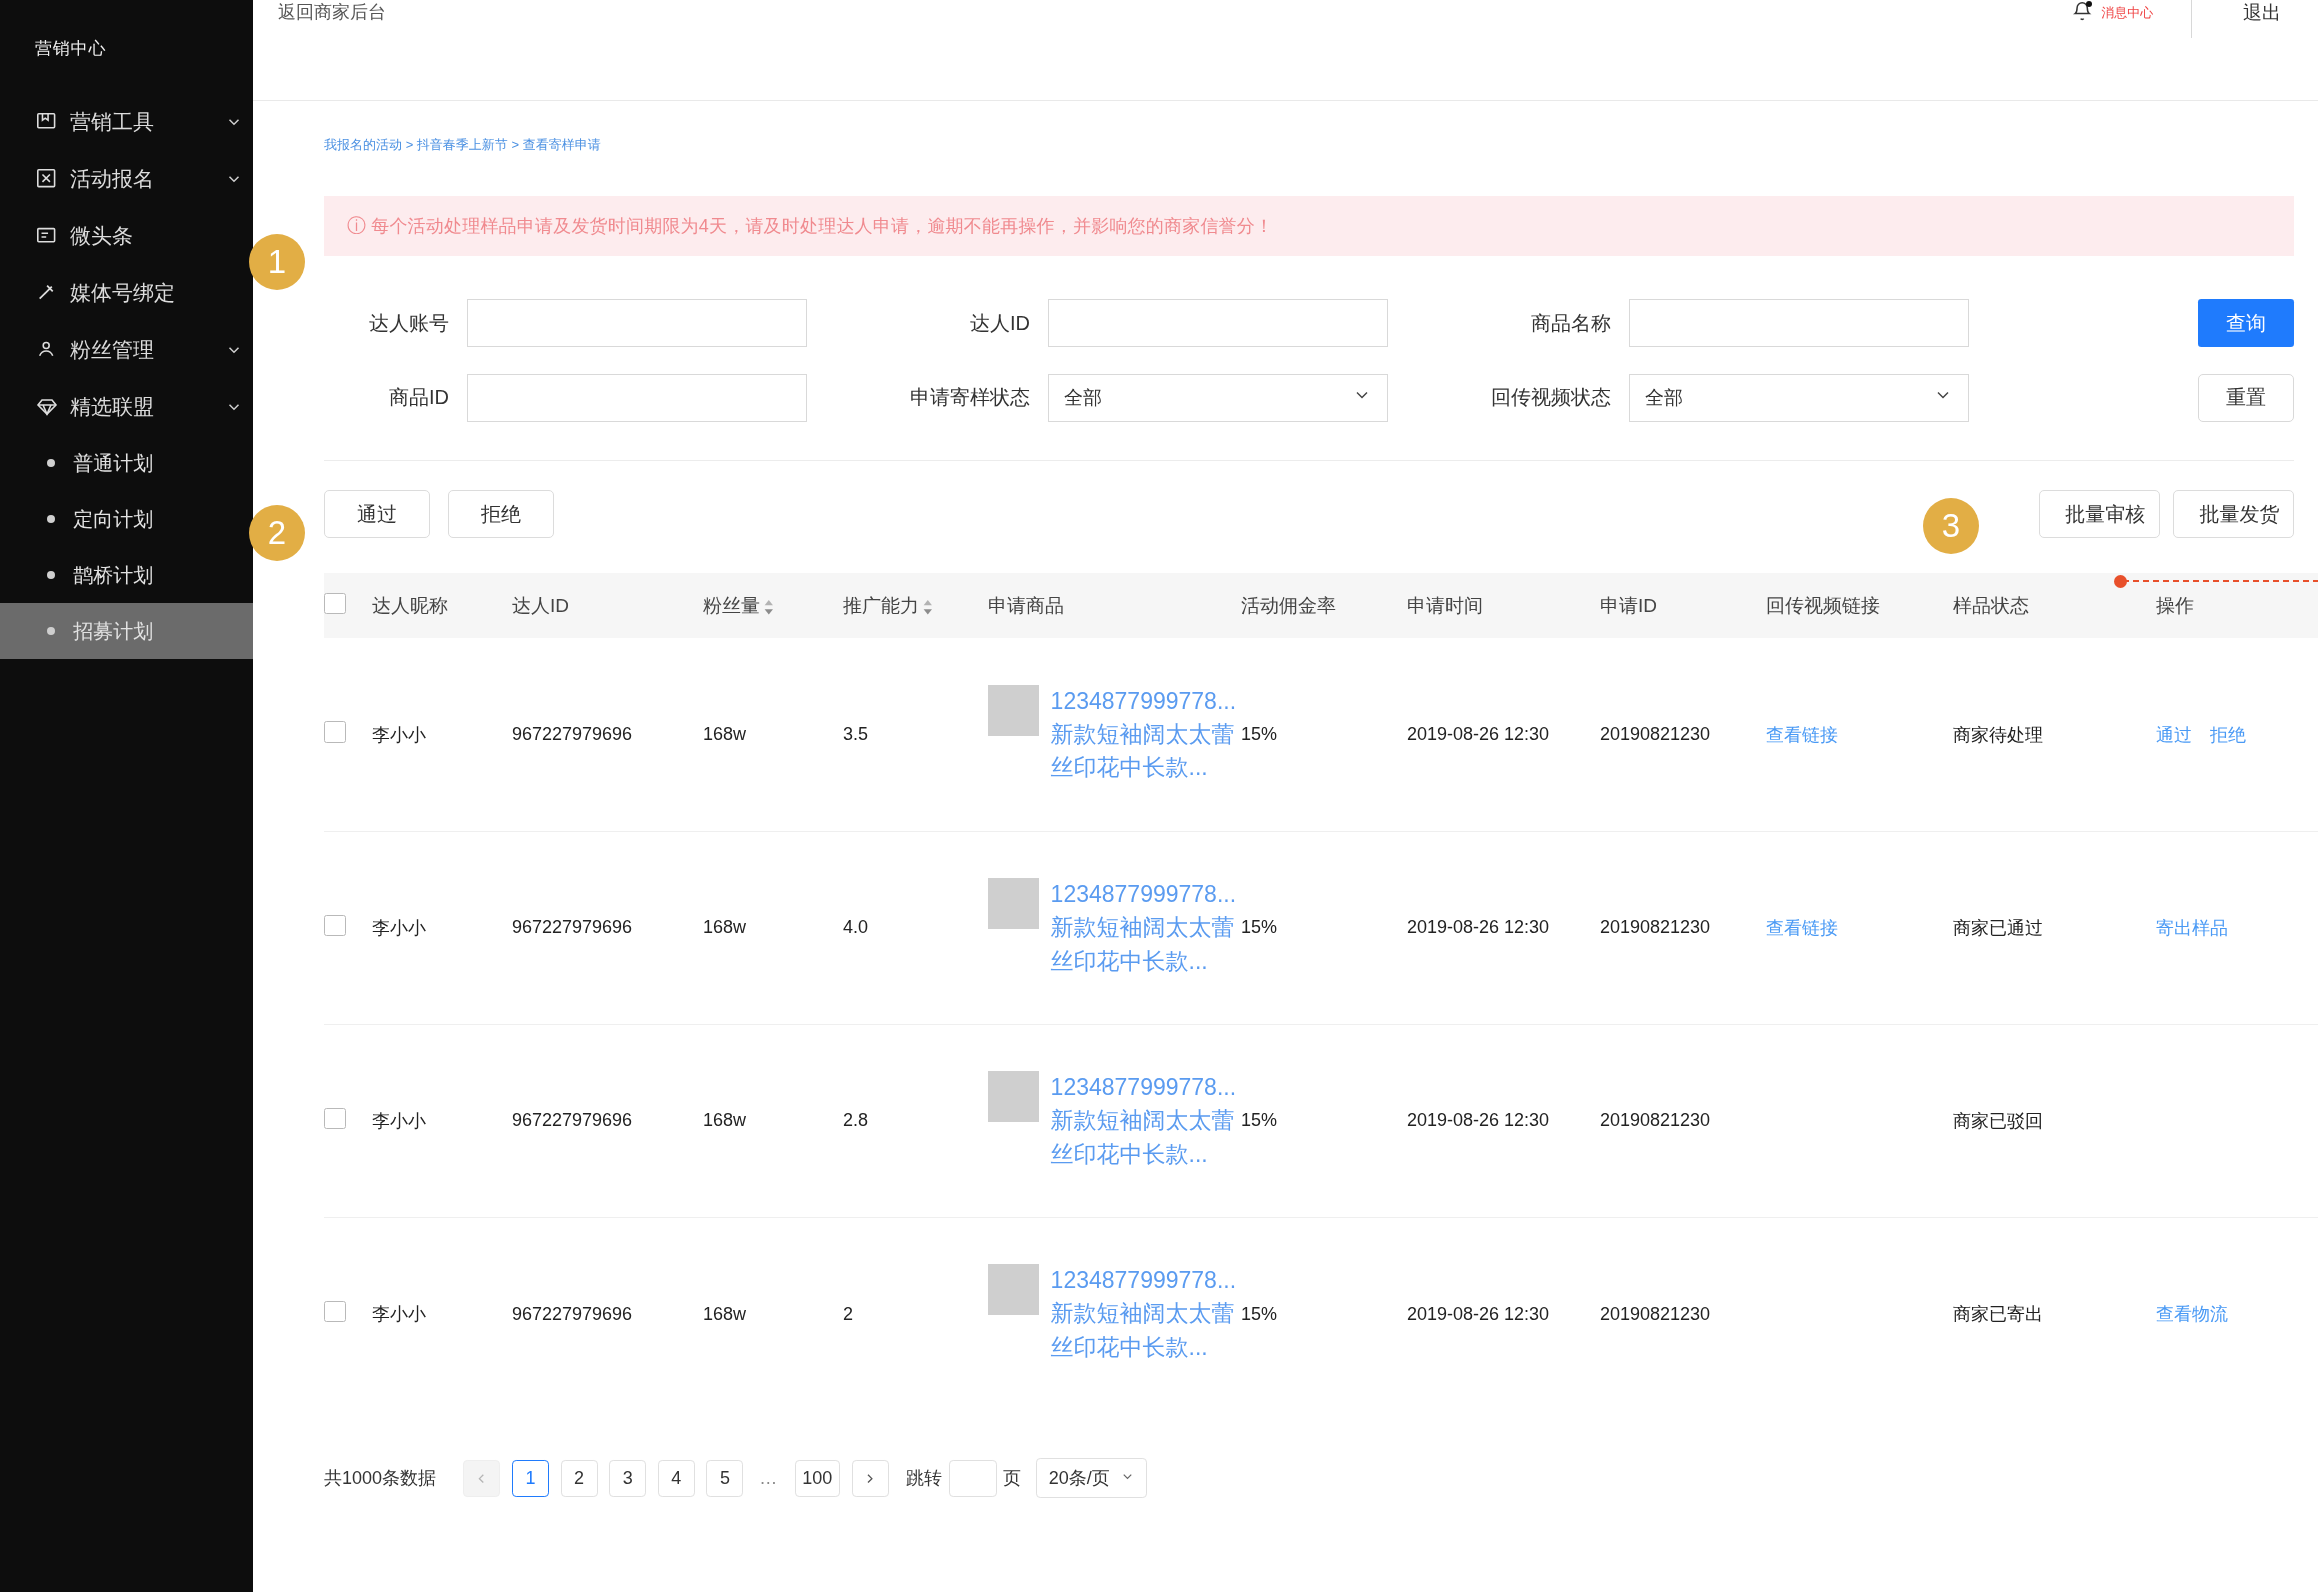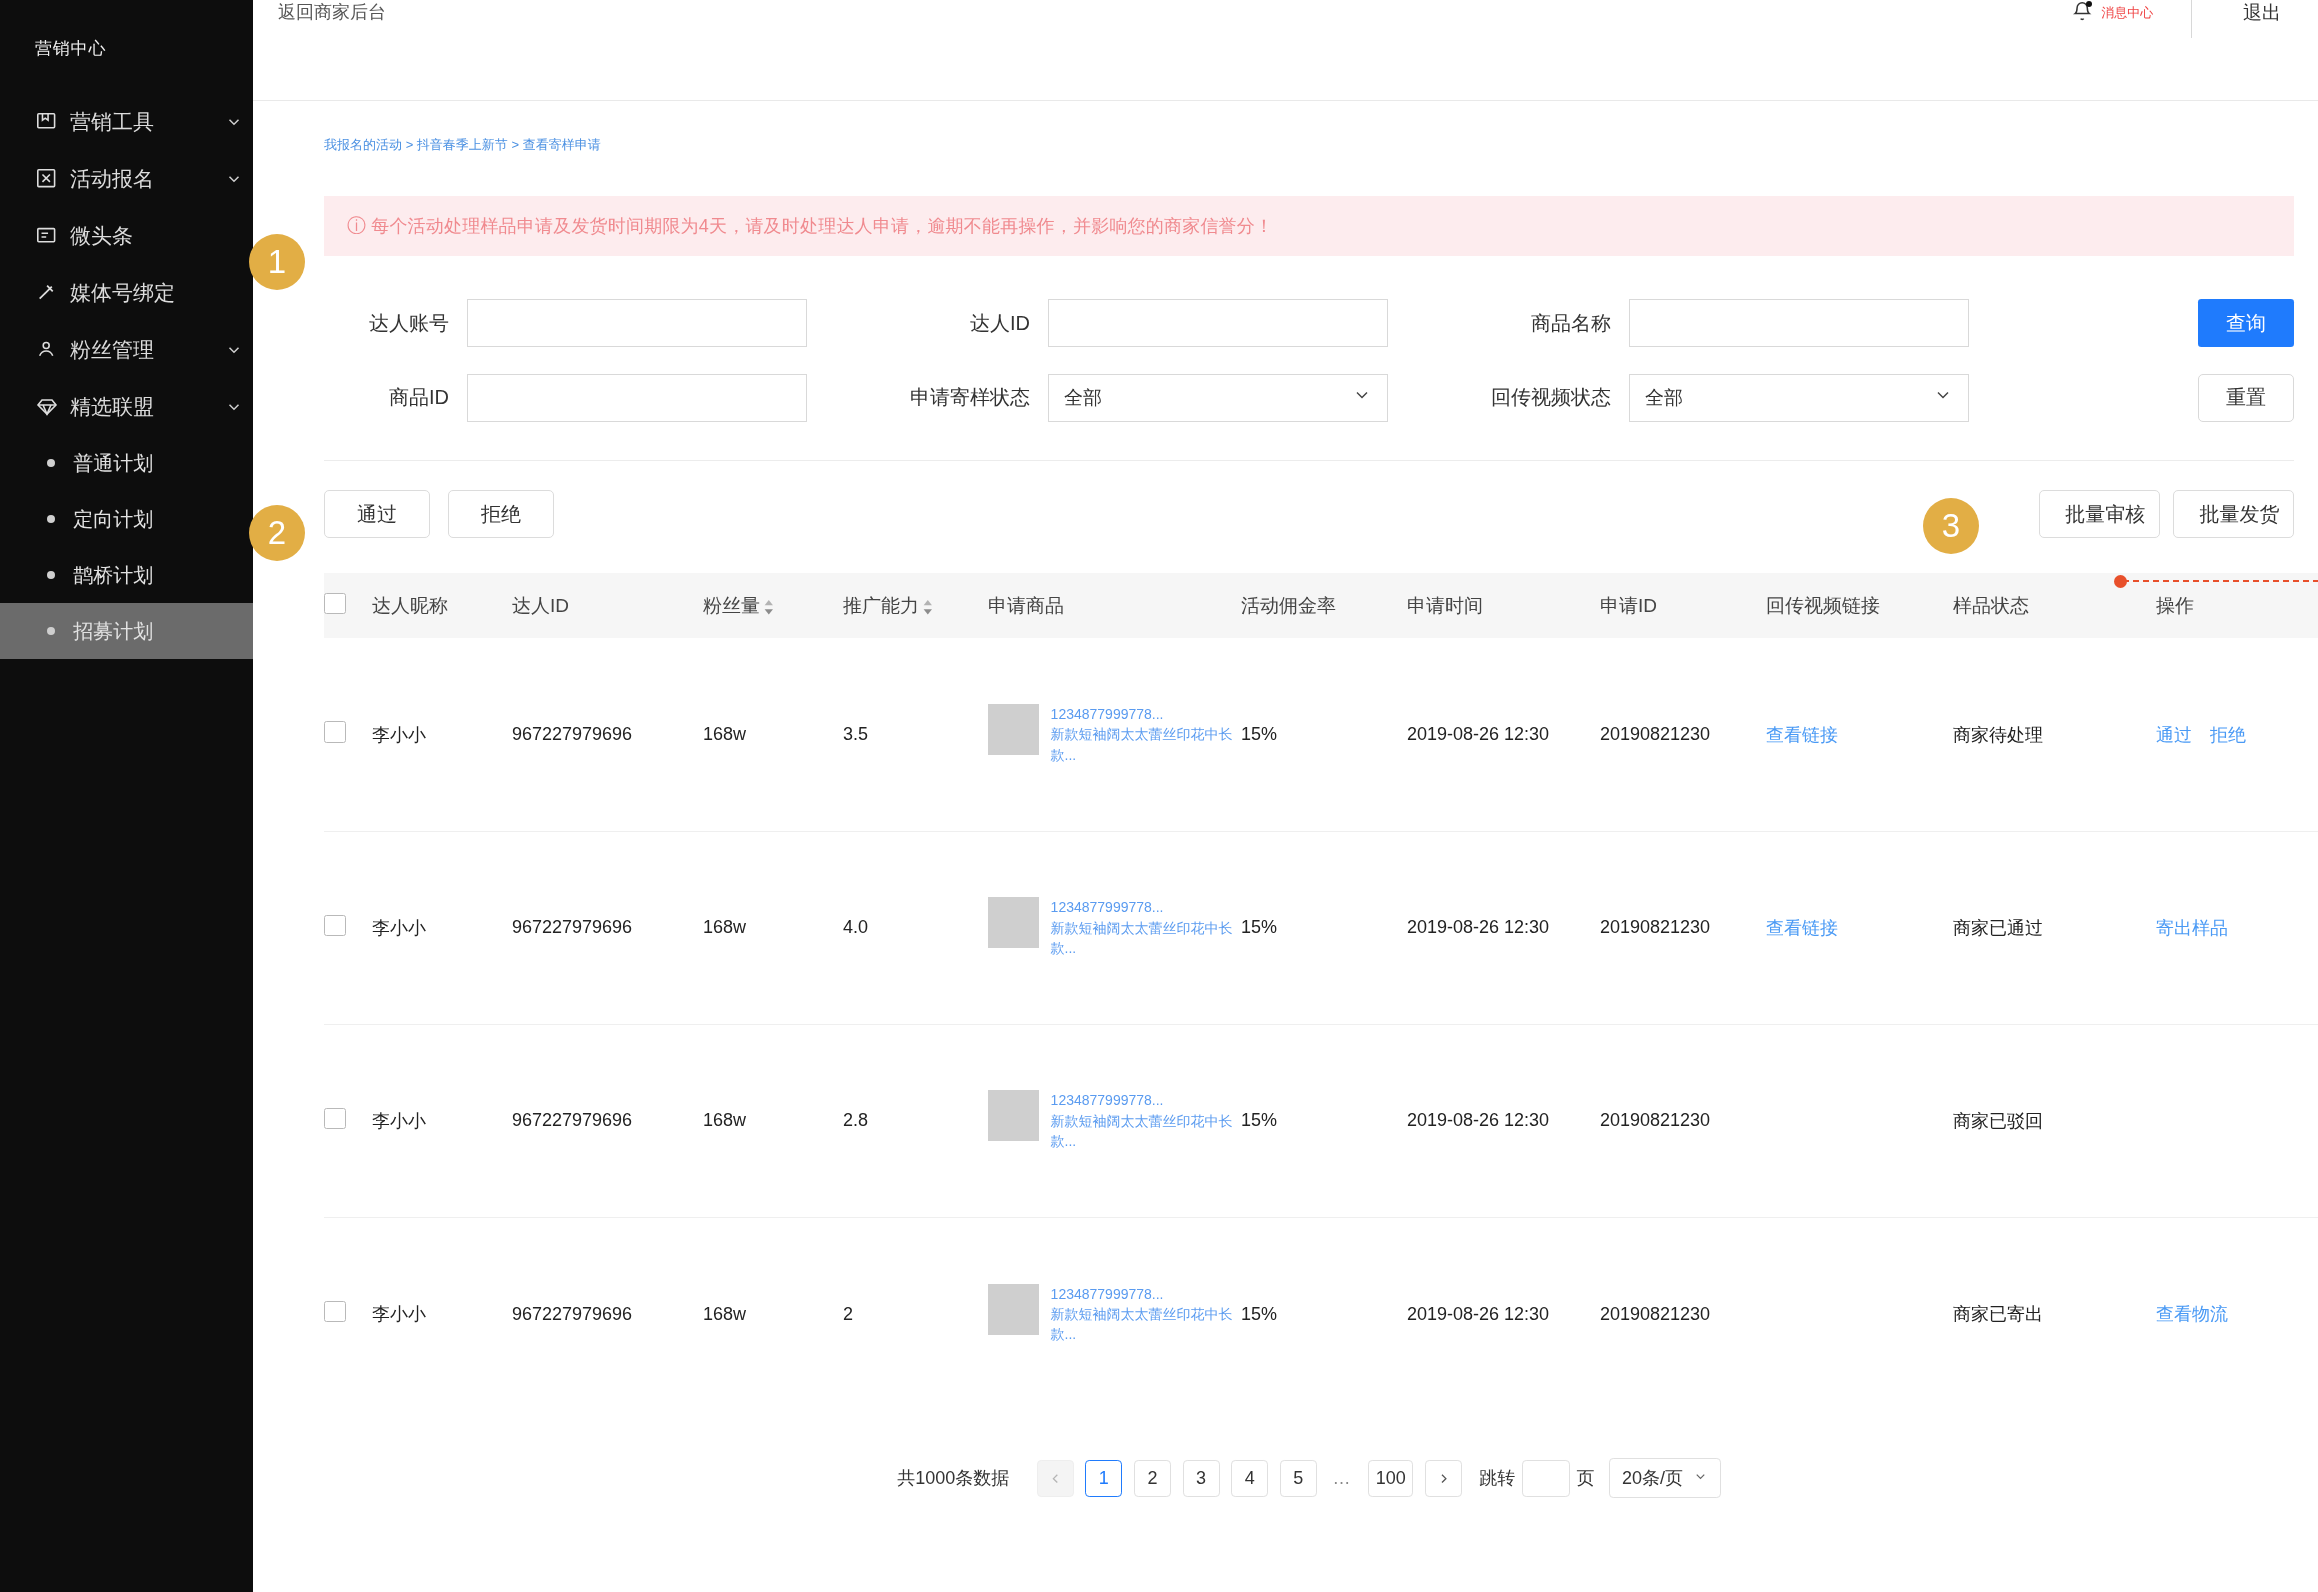--- a/index.html
+++ b/index.html
@@ -103,27 +103,27 @@
     border-bottom:0.8px solid #efefef; font-size:18px; color:#222; vertical-align:middle;
     padding: 25px 0; height: 193px;
   }
   table.tbl tbody tr:last-child td { border-bottom:none; }
   .cbx {
     width: 21.6px; height:21.6px; border:0.8px solid #b9b9b9; border-radius:2.5px; background:#fff;
     display:inline-block; cursor:pointer;
   }
   .prodcell { display:flex; align-items:flex-start; }
   .thumb { width:51px; height:51px; background:#cfcfcf; flex:0 0 51px; margin-right:11.6px; }
-  .prodtxt { font-size:14px; color:#5a9bf0; line-height:1.45; cursor:pointer; }
+  .prodtxt { font-size:23px; color:#5a9bf0; line-height:1.45; cursor:pointer; }
   a.lnk { color:#4a9af5; text-decoration:none; cursor:pointer; font-size:18px; }
   .opcell a.lnk { margin-right: 18px; }
 
   
   .pager {
-    display:flex; align-items:center; justify-content:center; gap:0;
+    display:flex; align-items:center; gap:0;
     margin-top: 48px; font-size:18px; color:#333;
   }
   .pager .total { margin-right: 21.6px; }
   .pbtn {
     min-width:37px; height:37px; border:0.8px solid #e0e0e0; border-radius:4.2px; background:#fff;
     display:flex; align-items:center; justify-content:center; font-size:18px; color:#333;
     margin: 0 5.8px; cursor:pointer; padding: 0 6.6px; font-family:inherit;
   }
   .pbtn.prev { background:#f4f4f4; color:#b5b5b5; border-color:#eee; }
   .pbtn.cur { border-color:#1f7bfd; color:#1f7bfd; }

